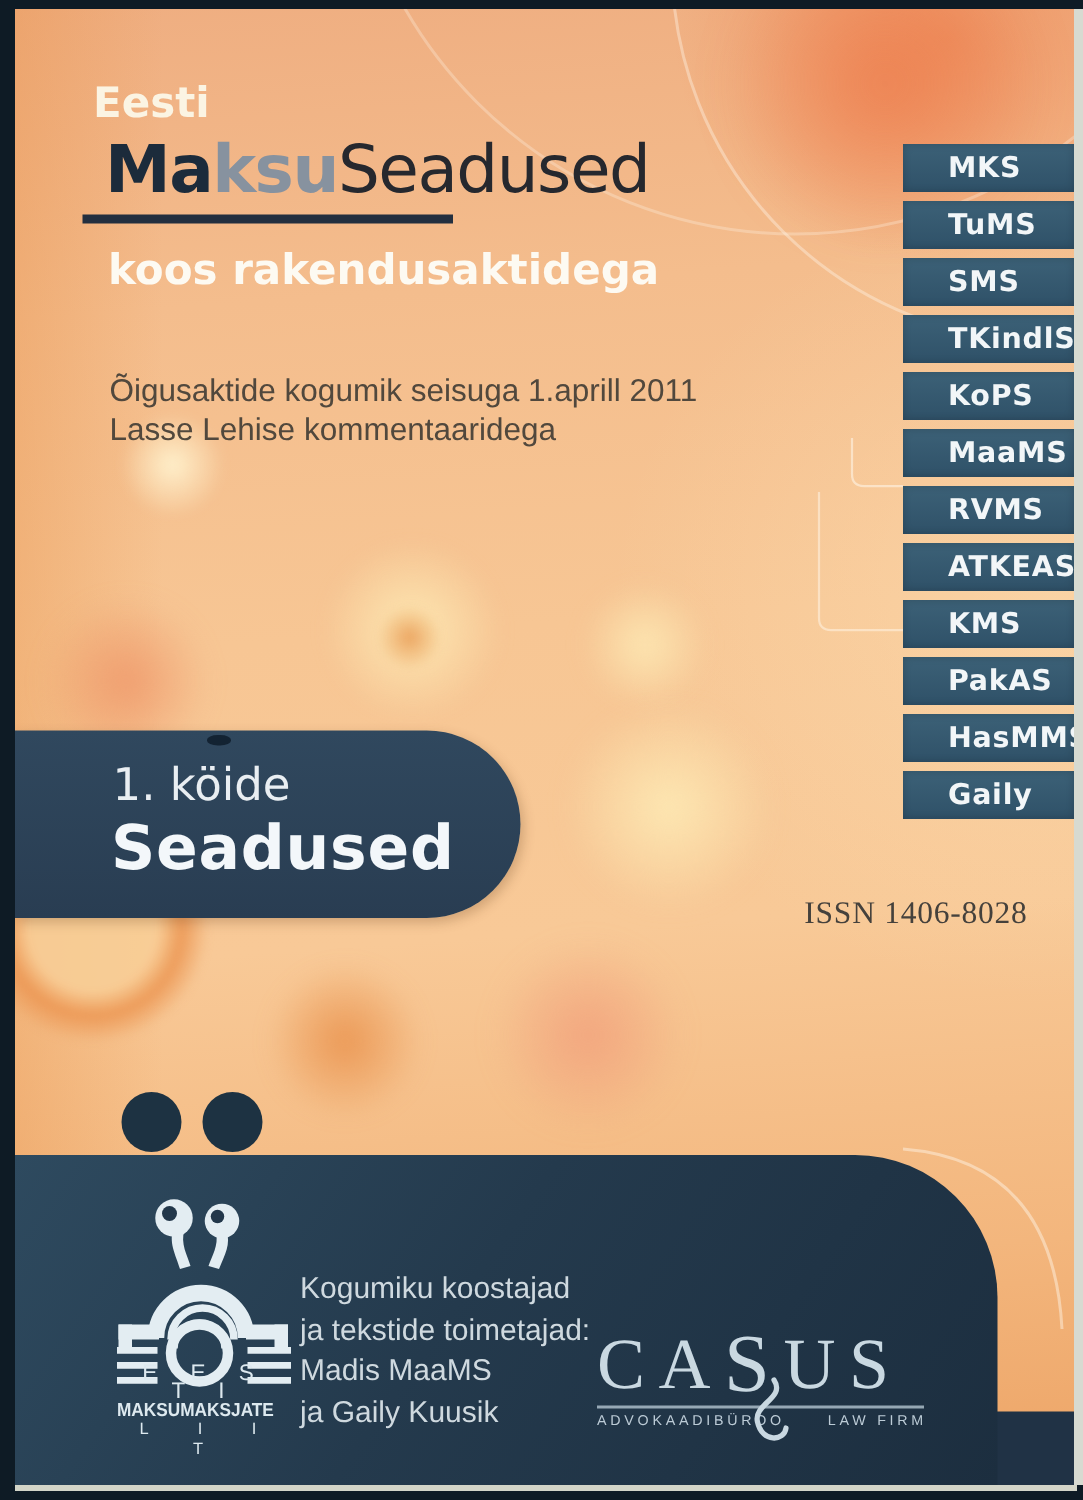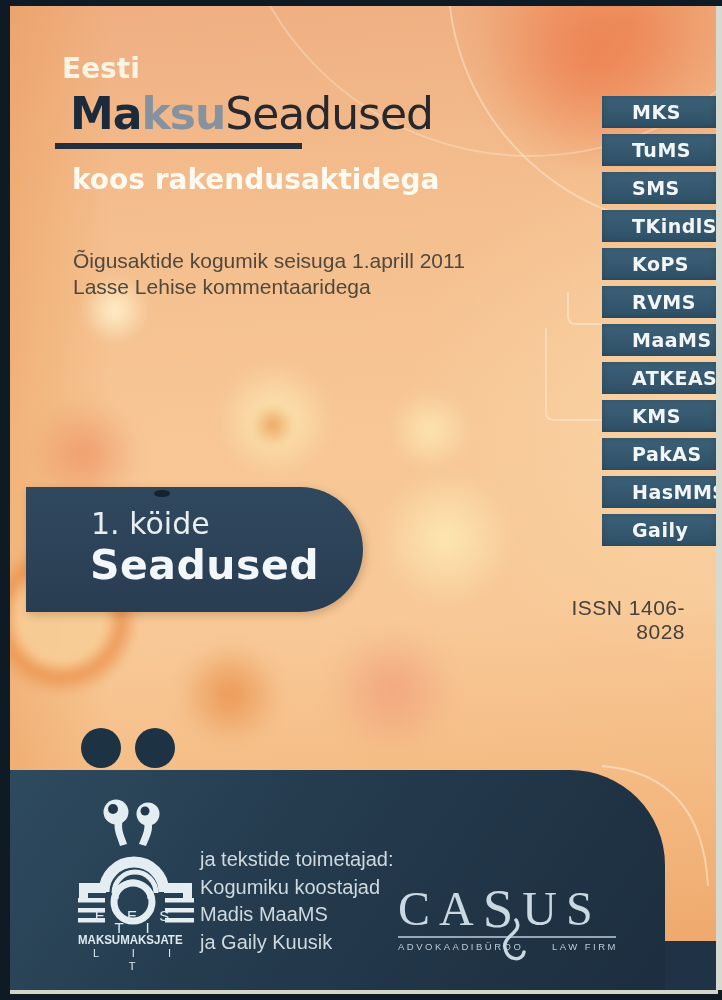--- a/index.html
+++ b/index.html
@@ -26,32 +26,32 @@
   .banner{position:absolute;left:62px;top:157px;font-size:28px;font-weight:800;color:#fdfaf2;
     font-family:"DejaVu Sans",sans-serif;z-index:2;}
   .edition{position:absolute;left:63px;top:206px;font-size:21px;line-height:26px;color:#51483d;
     font-family:Liberation Sans, sans-serif;z-index:2;margin-top:36px;}
   
   .badges{position:absolute;left:592px;top:90px;width:114px;z-index:2;}
   .badge{height:32px;margin-bottom:6px;background:linear-gradient(180deg,#3c6177,#2f5168);
     color:#f2f6f8;font-weight:800;font-size:19px;line-height:32px;padding-left:30px;
     letter-spacing:.5px;font-family:"DejaVu Sans",sans-serif;box-shadow:inset 0 0 6px rgba(0,0,0,.18);}
   
-  .vol-tab{position:absolute;left:16px;top:481px;width:337px;height:125px;z-index:2;
+  .vol-tab{position:absolute;left:0;top:481px;width:337px;height:125px;z-index:2;
     border-radius:0 64px 64px 0;background:linear-gradient(180deg,#30485e,#293d52);
     box-shadow:2px 3px 8px rgba(90,50,20,.25);}
   .vol-mark{position:absolute;left:128px;top:3px;width:16px;height:7px;background:#0c1a28;
     opacity:.8;border-radius:45%;}
   .vol-label{position:absolute;left:65px;top:19px;font-size:30px;color:#e9eef2;
     font-family:"DejaVu Sans",sans-serif;}
   .vol-title{position:absolute;left:64px;top:54px;font-size:41px;font-weight:800;color:#f3f7fa;
     font-family:"DejaVu Sans",sans-serif;letter-spacing:.5px;}
   
   .issn{position:absolute;left:515px;top:590px;width:160px;text-align:right;font-size:21px;
-    color:#45413c;letter-spacing:.5px;z-index:2;font-family:Liberation Sans, sans-serif;}
+    color:#45413c;letter-spacing:.5px;z-index:2;font-family:Liberation Serif, serif;}
   
   .bottom-strip{position:absolute;left:0;top:935px;width:706px;height:49px;background:#203245;z-index:2;}
   .bottom-block{position:absolute;left:0;top:764px;width:655px;height:220px;z-index:3;
     border-top-right-radius:95px;
     background:linear-gradient(125deg,#2e4a5f 0%,#243a4d 45%,#1c2e3f 100%);}
   .dot{position:absolute;width:40px;height:40px;border-radius:50%;background:#1d3242;z-index:3;}
   #dot-left{left:71px;top:722px;}
   #dot-right{left:125px;top:722px;}
   
   .assoc-logo{position:absolute;left:66px;top:790px;z-index:4;}
@@ -110,22 +110,22 @@
       <div>Õigusaktide kogumik seisuga 1.aprill 2011</div>
       <div>Lasse Lehise kommentaaridega</div>
     </div>
 
     <div class="badges">
       <div class="badge">MKS</div>
       <div class="badge">TuMS</div>
       <div class="badge">SMS</div>
       <div class="badge">TKindlS</div>
       <div class="badge">KoPS</div>
+      <div class="badge">MaaMS</div>
       <div class="badge">RVMS</div>
-      <div class="badge">MaaMS</div>
       <div class="badge">ATKEAS</div>
       <div class="badge">KMS</div>
       <div class="badge">PakAS</div>
       <div class="badge">HasMMS</div>
       <div class="badge">Gaily</div>
     </div>
 
     <div class="vol-tab">
       <div class="vol-mark"></div>
       <div class="vol-label">1. köide</div>
@@ -165,22 +165,22 @@
           <rect x="89" y="122" width="29" height="4.5"></rect>
       </g>
     </svg>
     <div class="assoc-text">
       <div class="assoc-l1">E E S T I</div>
       <div class="assoc-l2">MAKSUMAKSJATE</div>
       <div class="assoc-l3">L I I T</div>
     </div>
 
     <div class="credits">
+      <div>Kogumiku koostajad</div>
       <div>ja tekstide toimetajad:</div>
-      <div>Kogumiku koostajad</div>
       <div>Madis MaaMS</div>
       <div>ja Gaily Kuusik</div>
     </div>
 
     <div class="casus">
       <div class="casus-name"><span>CA</span><span class="cas-s">S</span><span>US</span></div>
       <svg class="casus-tail" width="36" height="52">
         <path d="M22,2 C30,14 8,18 11,30 C14,44 29,43 30,34" fill="none" stroke="#c9d8e1" stroke-width="3.5" stroke-linecap="round"></path>
       </svg>
       <div class="casus-rule"></div>

